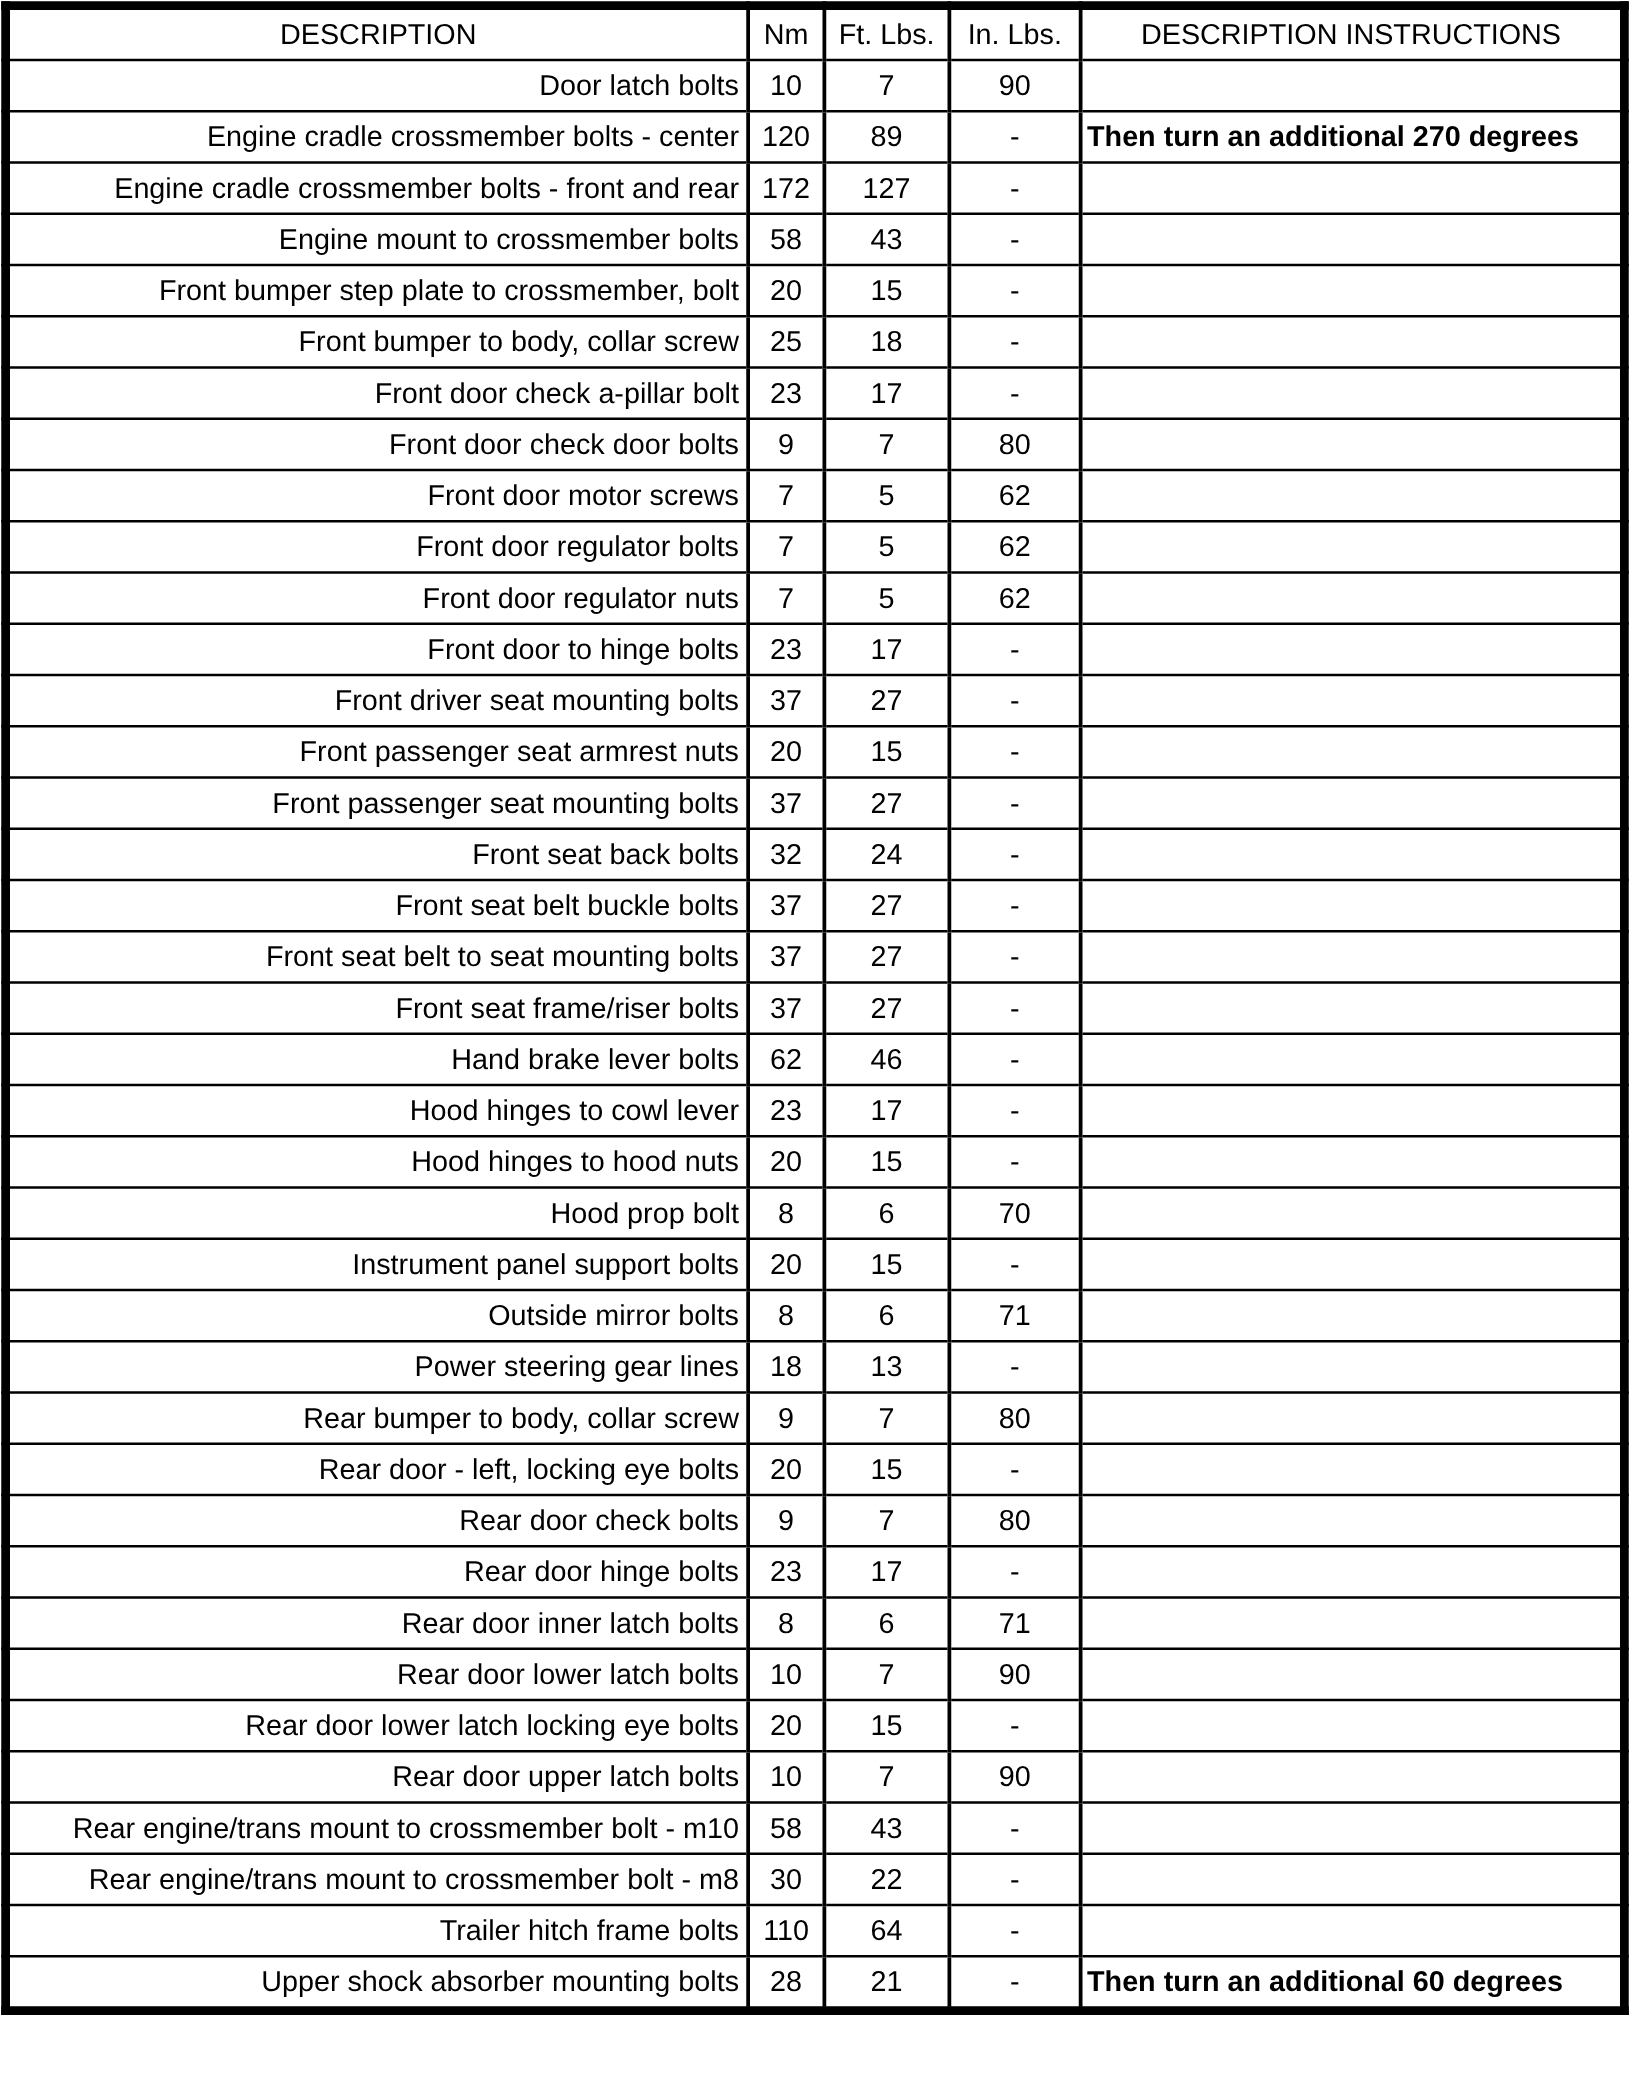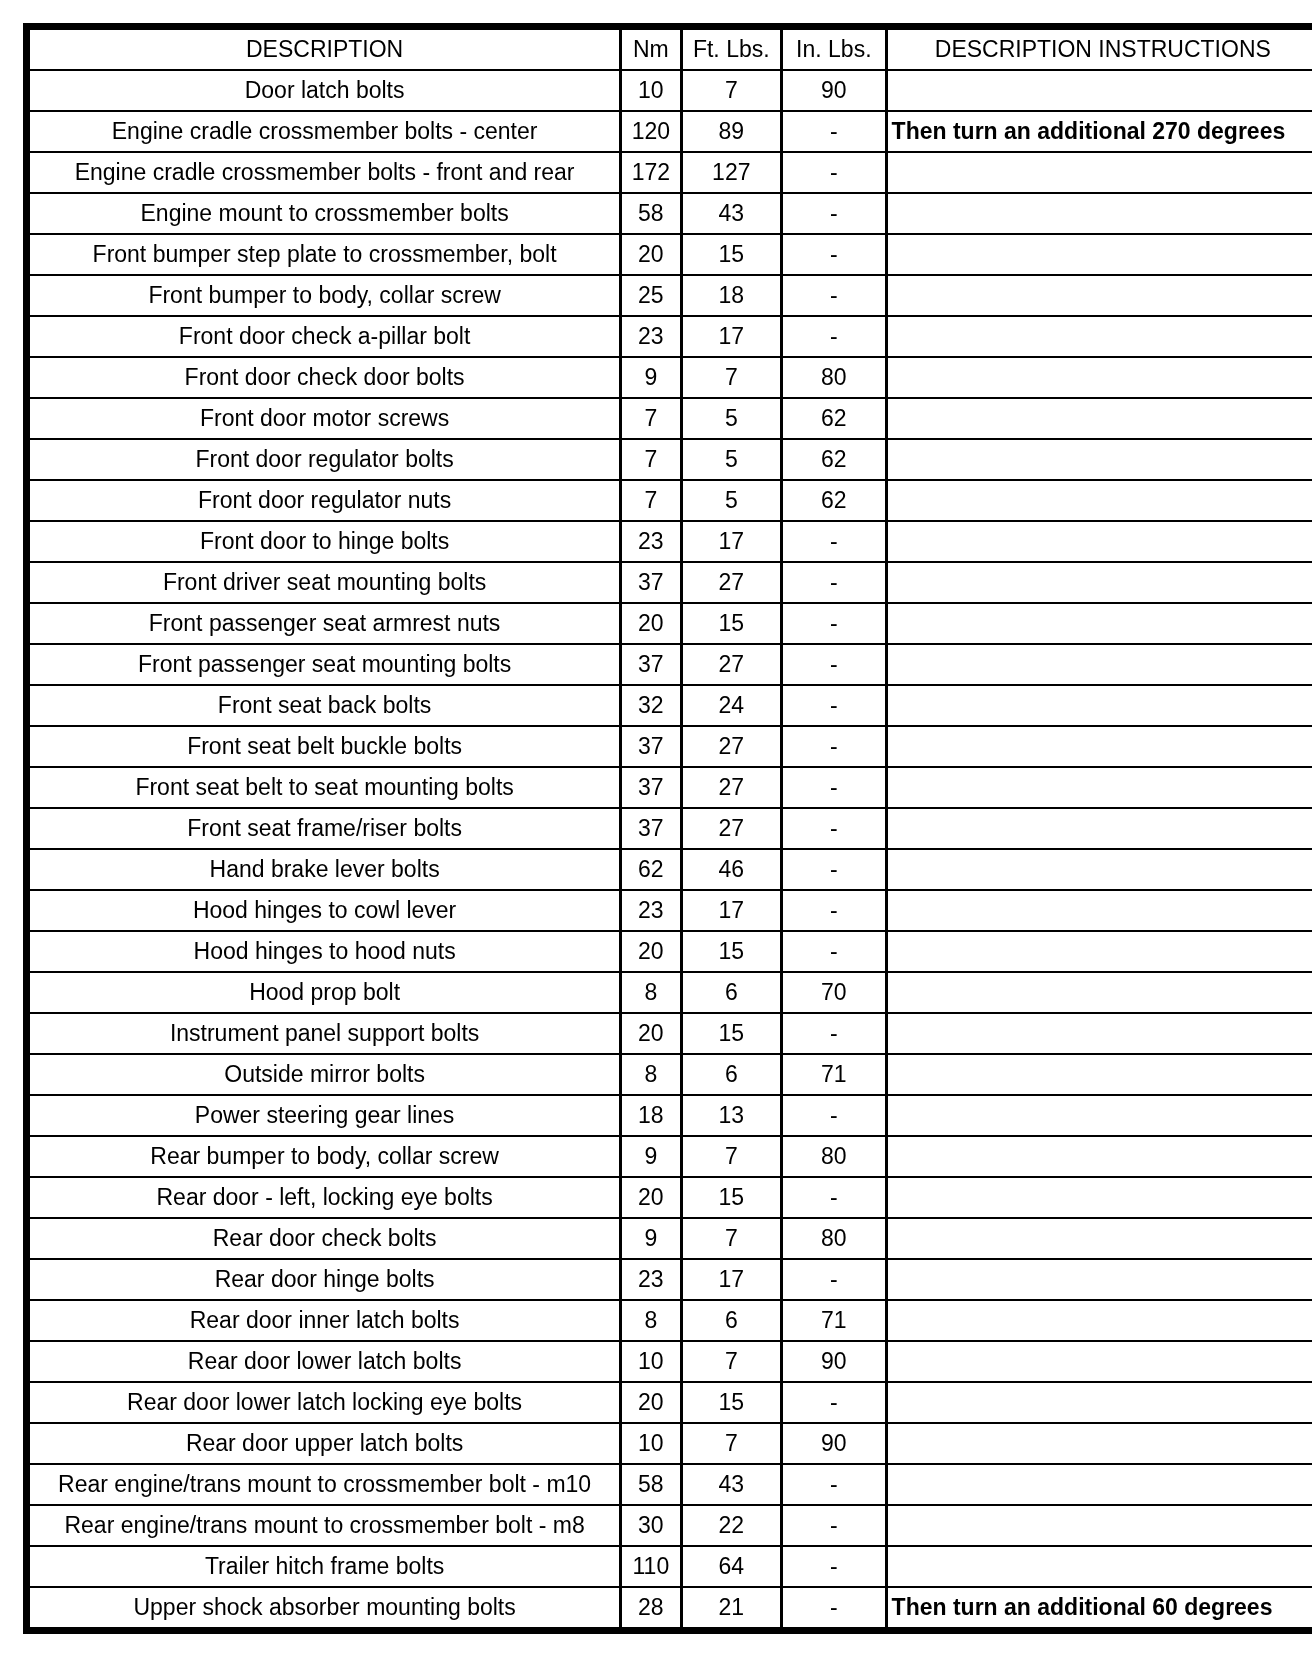--- a/index.html
+++ b/index.html
@@ -11,21 +11,21 @@
     width: 1312px;
     height: 1666px;
     font-family: "Liberation Sans", sans-serif;
     color: #000000;
     overflow: hidden;
   }
   .page {
     box-sizing: border-box;
     width: 1312px;
     height: 1666px;
-    padding: 23px;
+    padding: 1px;
     background: #ffffff;
   }
   table.spec {
     border-collapse: collapse;
     table-layout: fixed;
     width: 1302px;
     border: 7px solid #000000;
     background: #ffffff;
   }
   col.c-desc  { width: 591px; }
@@ -44,21 +44,21 @@
     padding: 0 6px;
     overflow: hidden;
     white-space: nowrap;
     background: #ffffff;
     color: #000000;
   }
   th {
     font-weight: normal;
     text-align: center;
   }
-  td.desc  { text-align: center; }
+  td.desc  { text-align: right; }
   td.num   { text-align: center; }
   td.instr { text-align: left; padding-left: 4px; padding-right: 2px; font-weight: bold; }
 </style>
 </head>
 <body>
 
 <div class="page">
   <table class="spec">
     <colgroup>
       <col class="c-desc">

